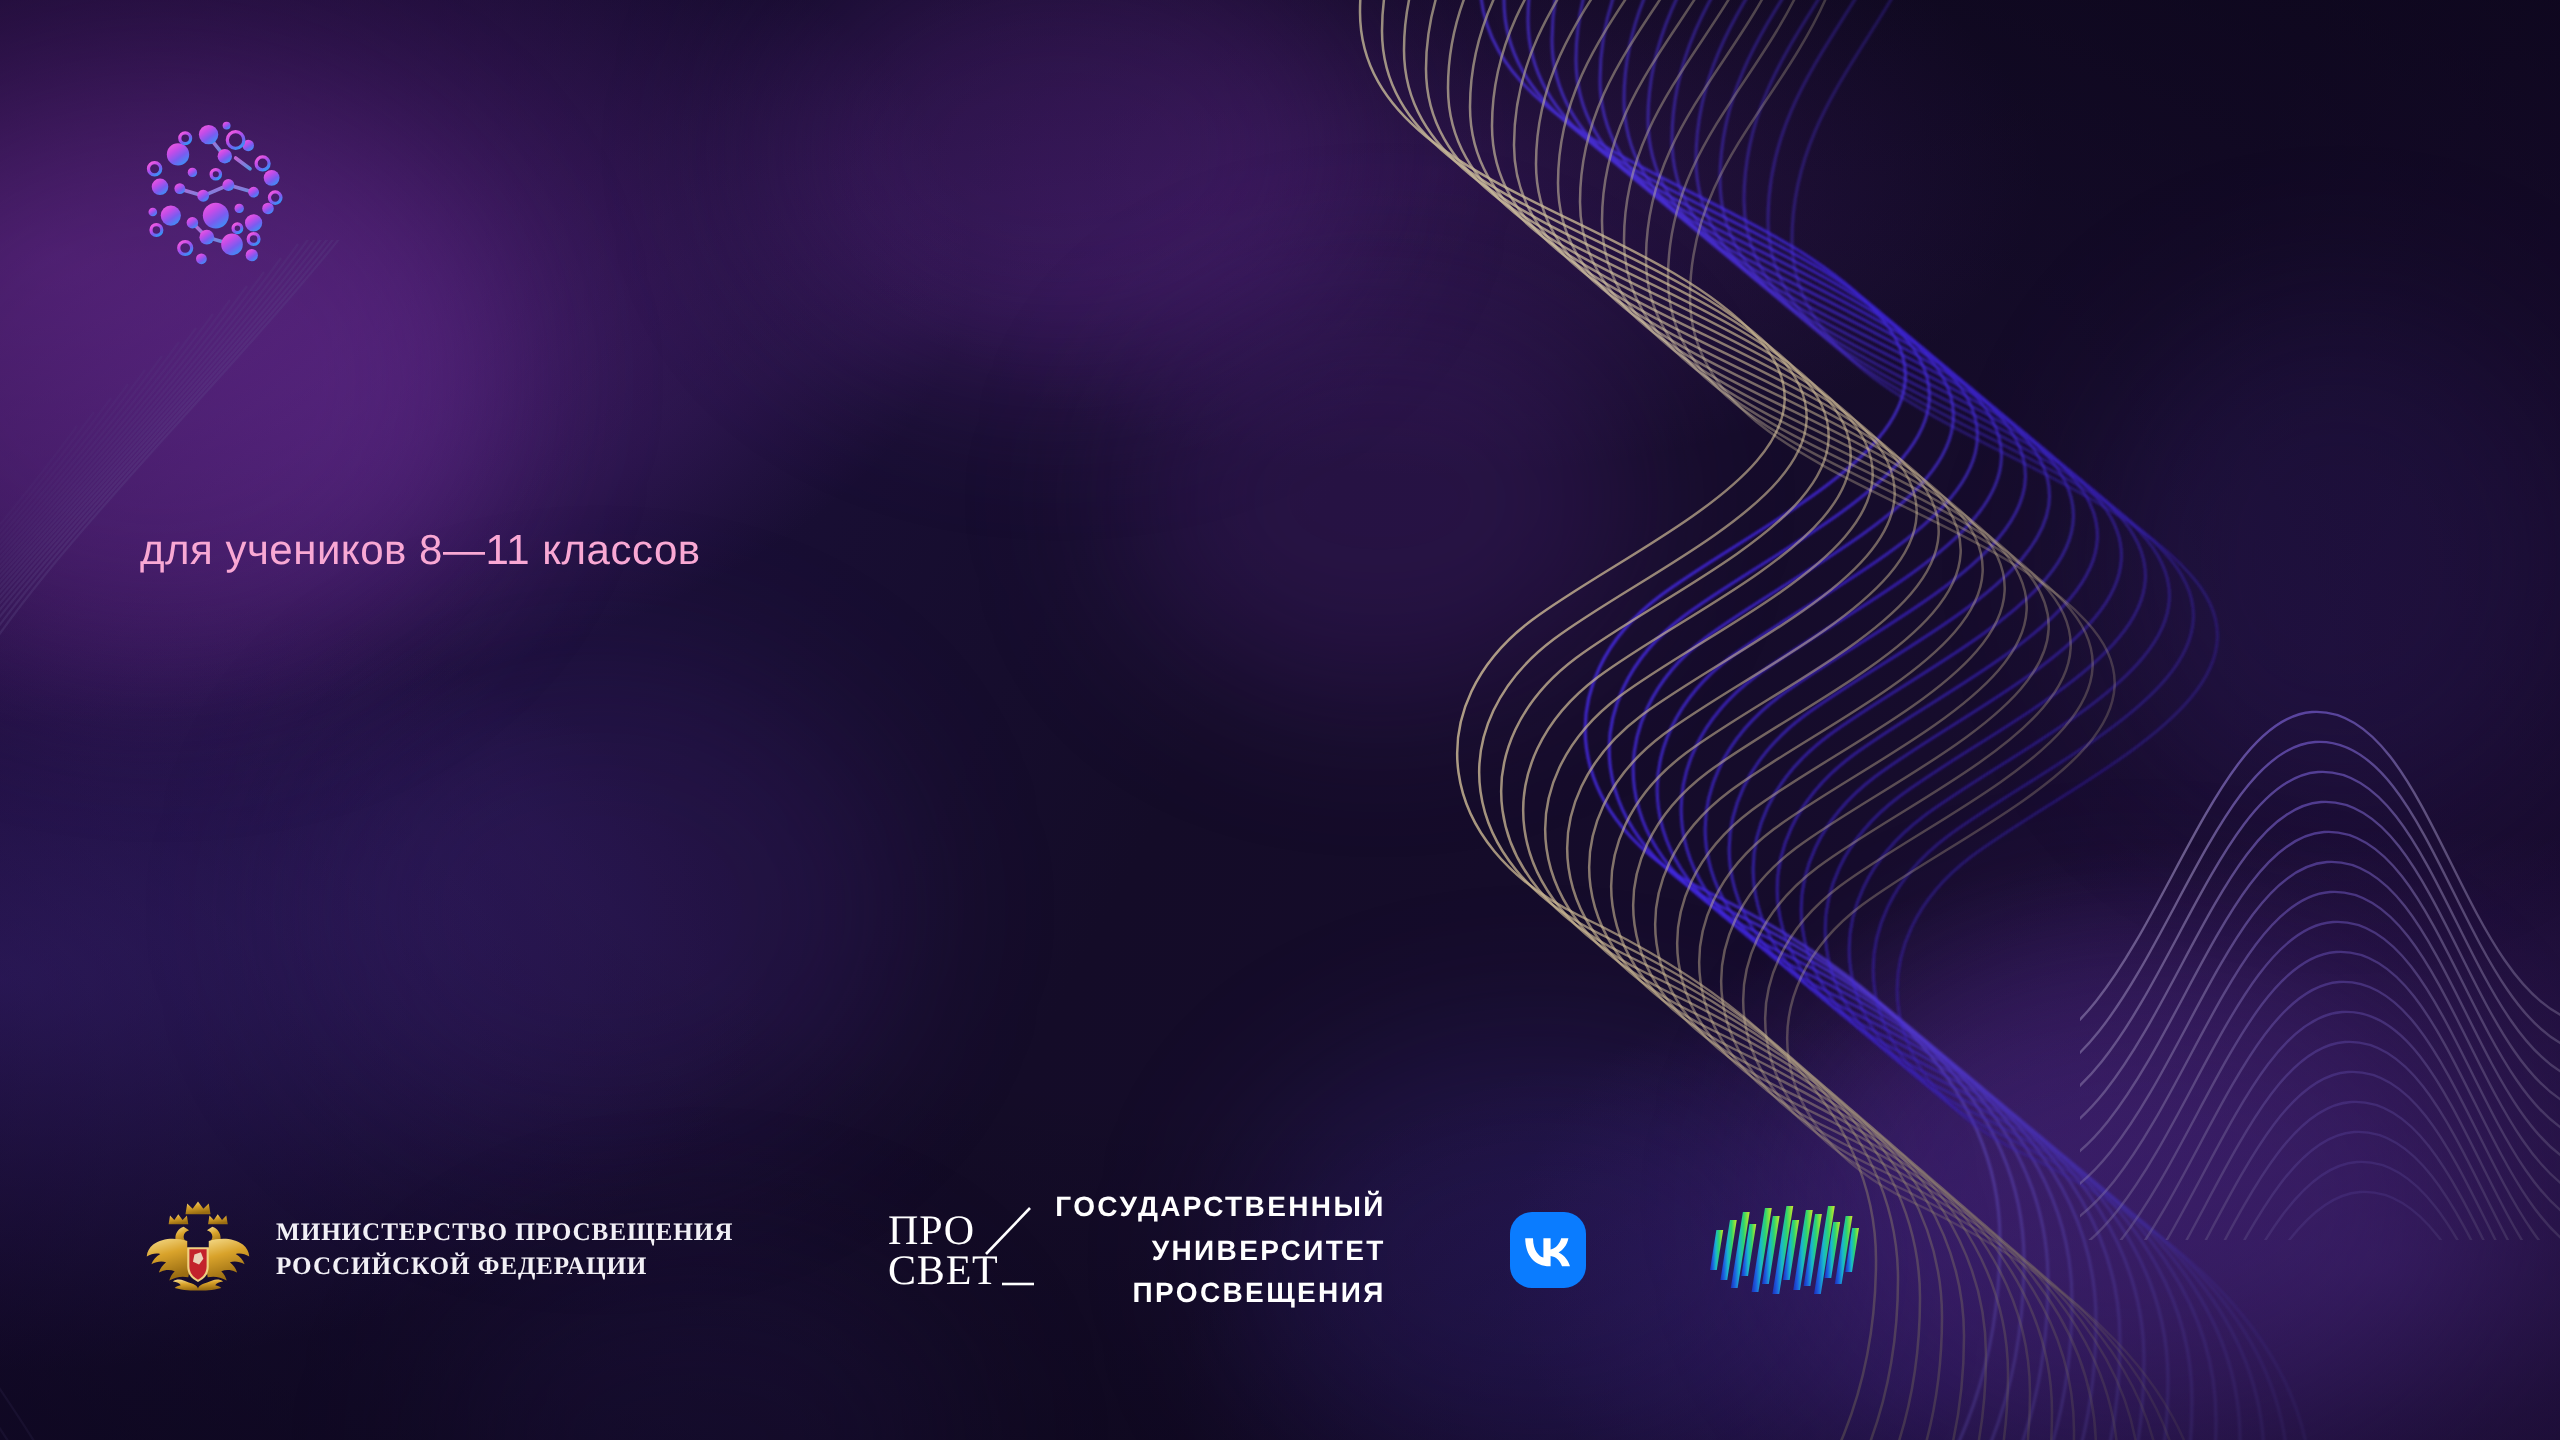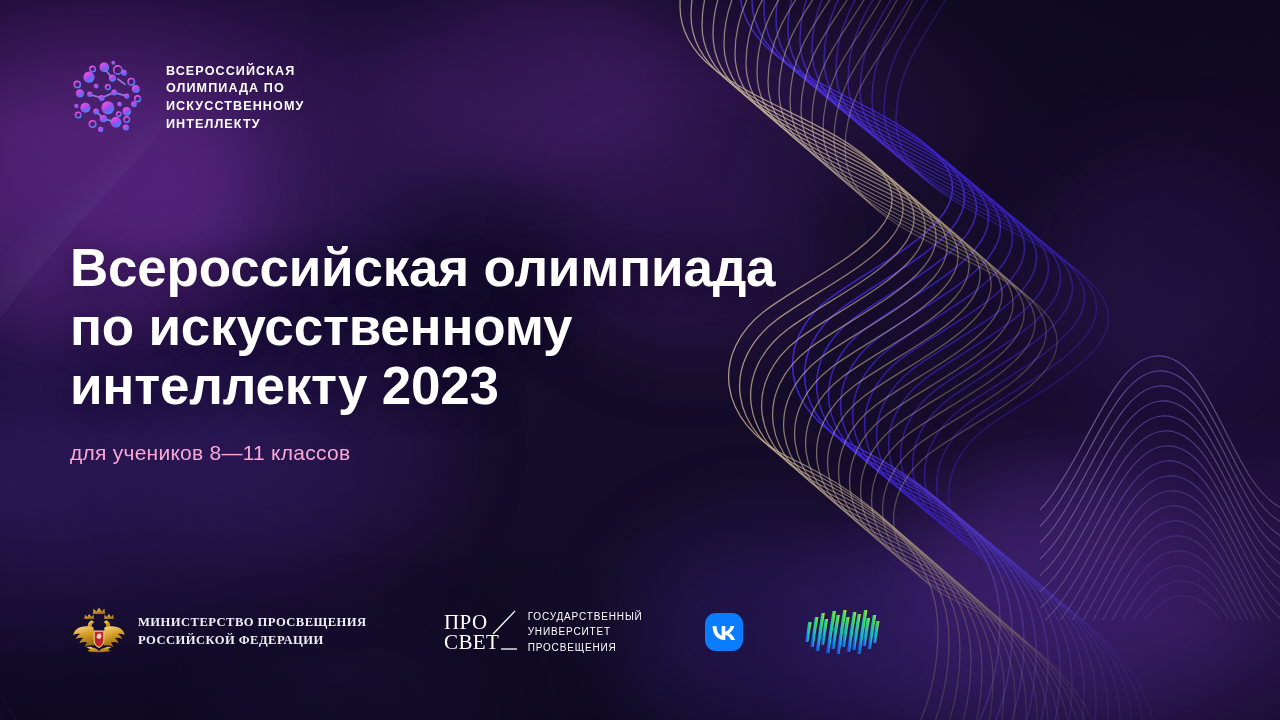--- a/index.html
+++ b/index.html
@@ -100,23 +100,23 @@
   .eagle{ width:54px; height:52px; flex:0 0 54px; }
   .minobr-txt{
     font-family:"Liberation Serif","DejaVu Serif",serif;
     color:#f2f0f6; font-size:12.6px; font-weight:700;
     letter-spacing:.035em; line-height:1.42;
     white-space:pre-line; text-transform:uppercase;
   }
 
   .prosvet-mark{ width:74px; height:46px; flex:0 0 74px; }
   .prosvet-txt{
-    color:#ffffff; font-size:10px; font-weight:400;
+    color:#ffffff; font-size:14px; font-weight:700;
     letter-spacing:.085em; line-height:1.55;
-    white-space:pre-line; text-transform:uppercase;
+    white-space:pre-line; text-transform:uppercase;text-align:right;
   }
 
   .vk-mark{ width:38px; height:38px; }
 
   .alliance-mark{ width:78px; height:44px; flex:0 0 78px; }
   .alliance-txt{
     color:#ffffff; font-size:7.6px; font-weight:700;
     letter-spacing:.10em; line-height:1.62;
     white-space:pre-line; text-transform:uppercase;
   }
@@ -309,30 +309,23 @@
         <circle cx="84" cy="52" r="3.2"></circle>
         <circle cx="72" cy="75" r="3.0"></circle>
         <circle cx="34" cy="80" r="3.6"></circle>
         <circle cx="18" cy="70" r="3.0"></circle>
         <circle cx="17" cy="36" r="3.4"></circle>
         <circle cx="34" cy="19" r="3.0"></circle>
         <circle cx="51" cy="39" r="2.6"></circle>
         <circle cx="63" cy="69" r="2.4"></circle>
       </g>
     </svg>
-    <div class="brand-text">ВСЕРОССИЙСКАЯ
-ОЛИМПИАДА ПО
-ИСКУССТВЕННОМУ
-ИНТЕЛЛЕКТУ</div>
   </div>
 
   <div class="hero">
-    <h1 class="hero-title">Всероссийская олимпиада
-по искусственному
-интеллекту 2023</h1>
     <p class="hero-sub">для учеников 8—11 классов</p>
   </div>
 
   <div class="partners">
 
     <div class="partner p-minobr">
       <svg class="eagle" viewBox="0 0 60 58">
         <defs>
           <linearGradient id="gold" x1="0" y1="0" x2="0.3" y2="1">
             <stop offset="0%" stop-color="#f6dd8e"></stop>

